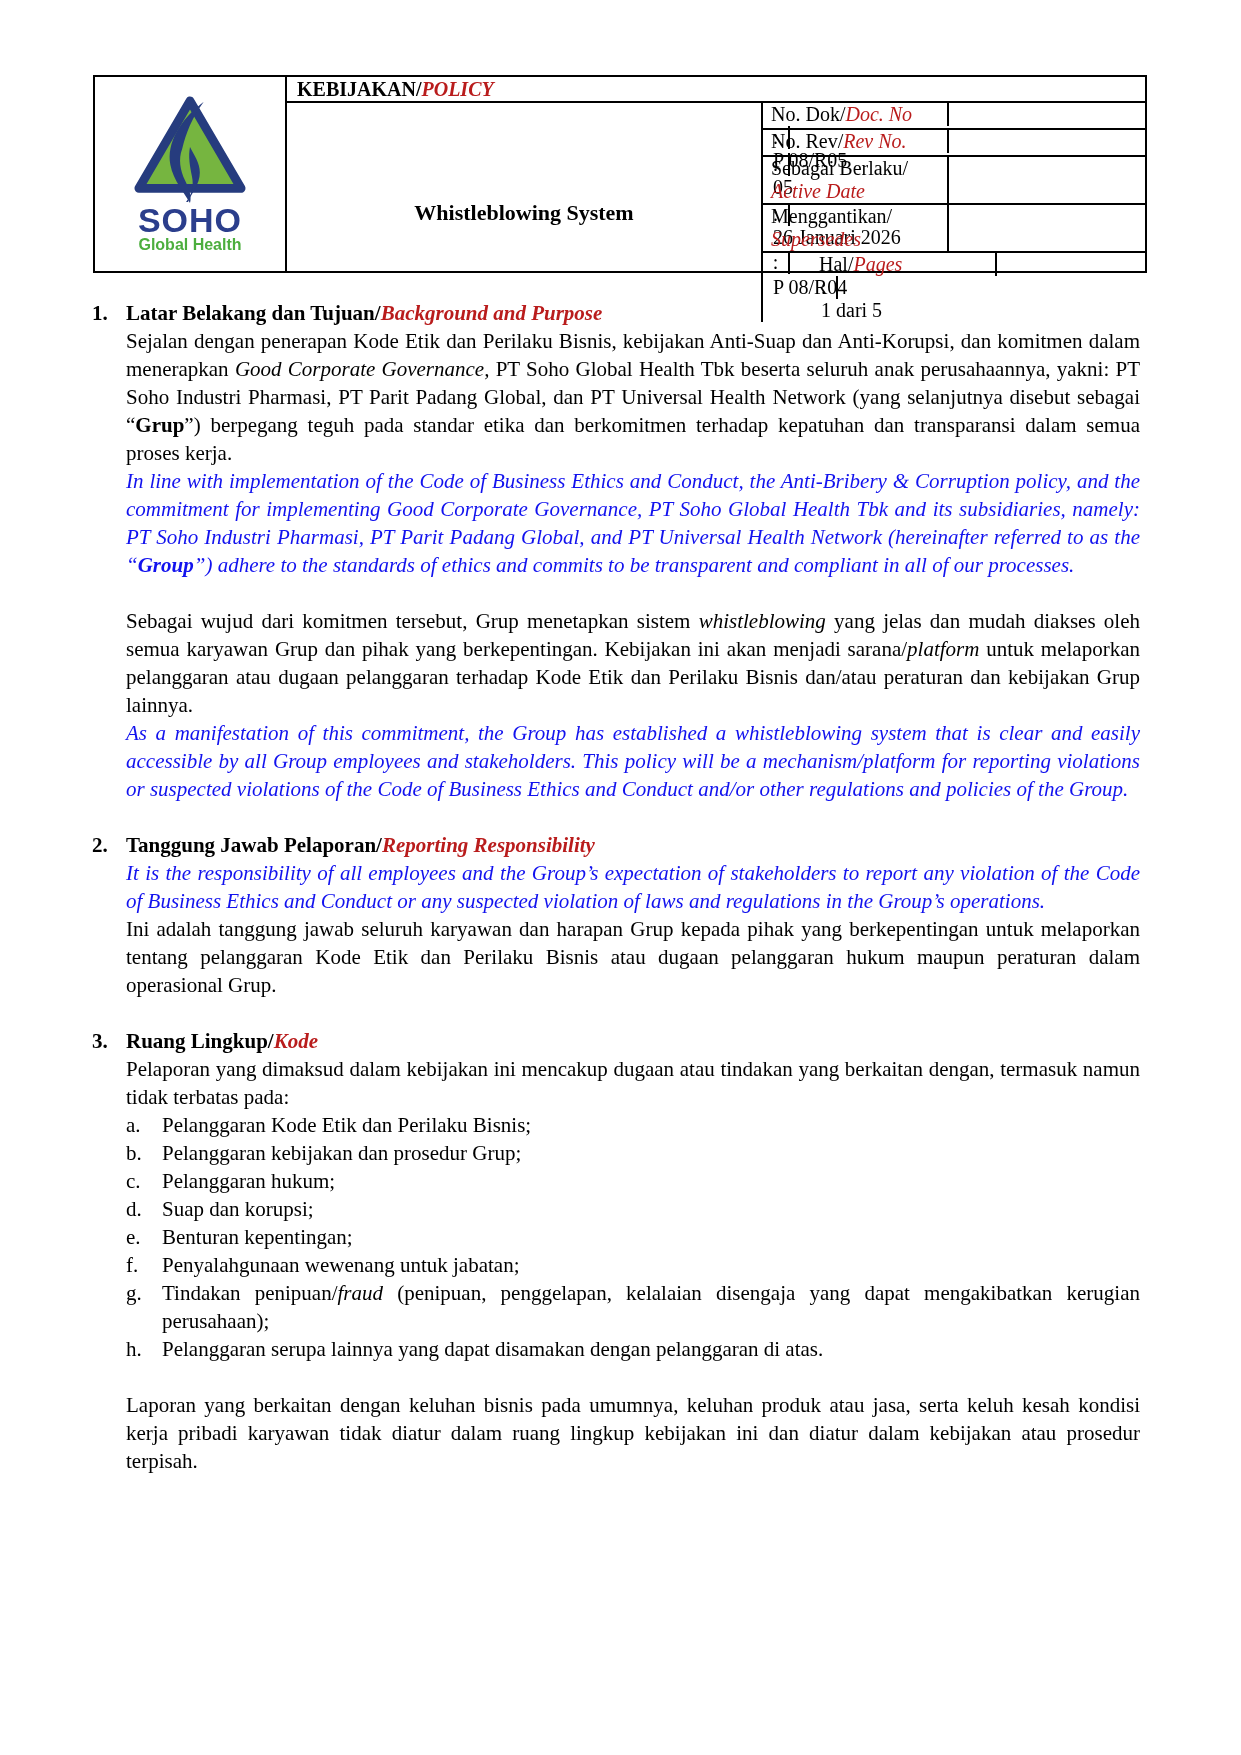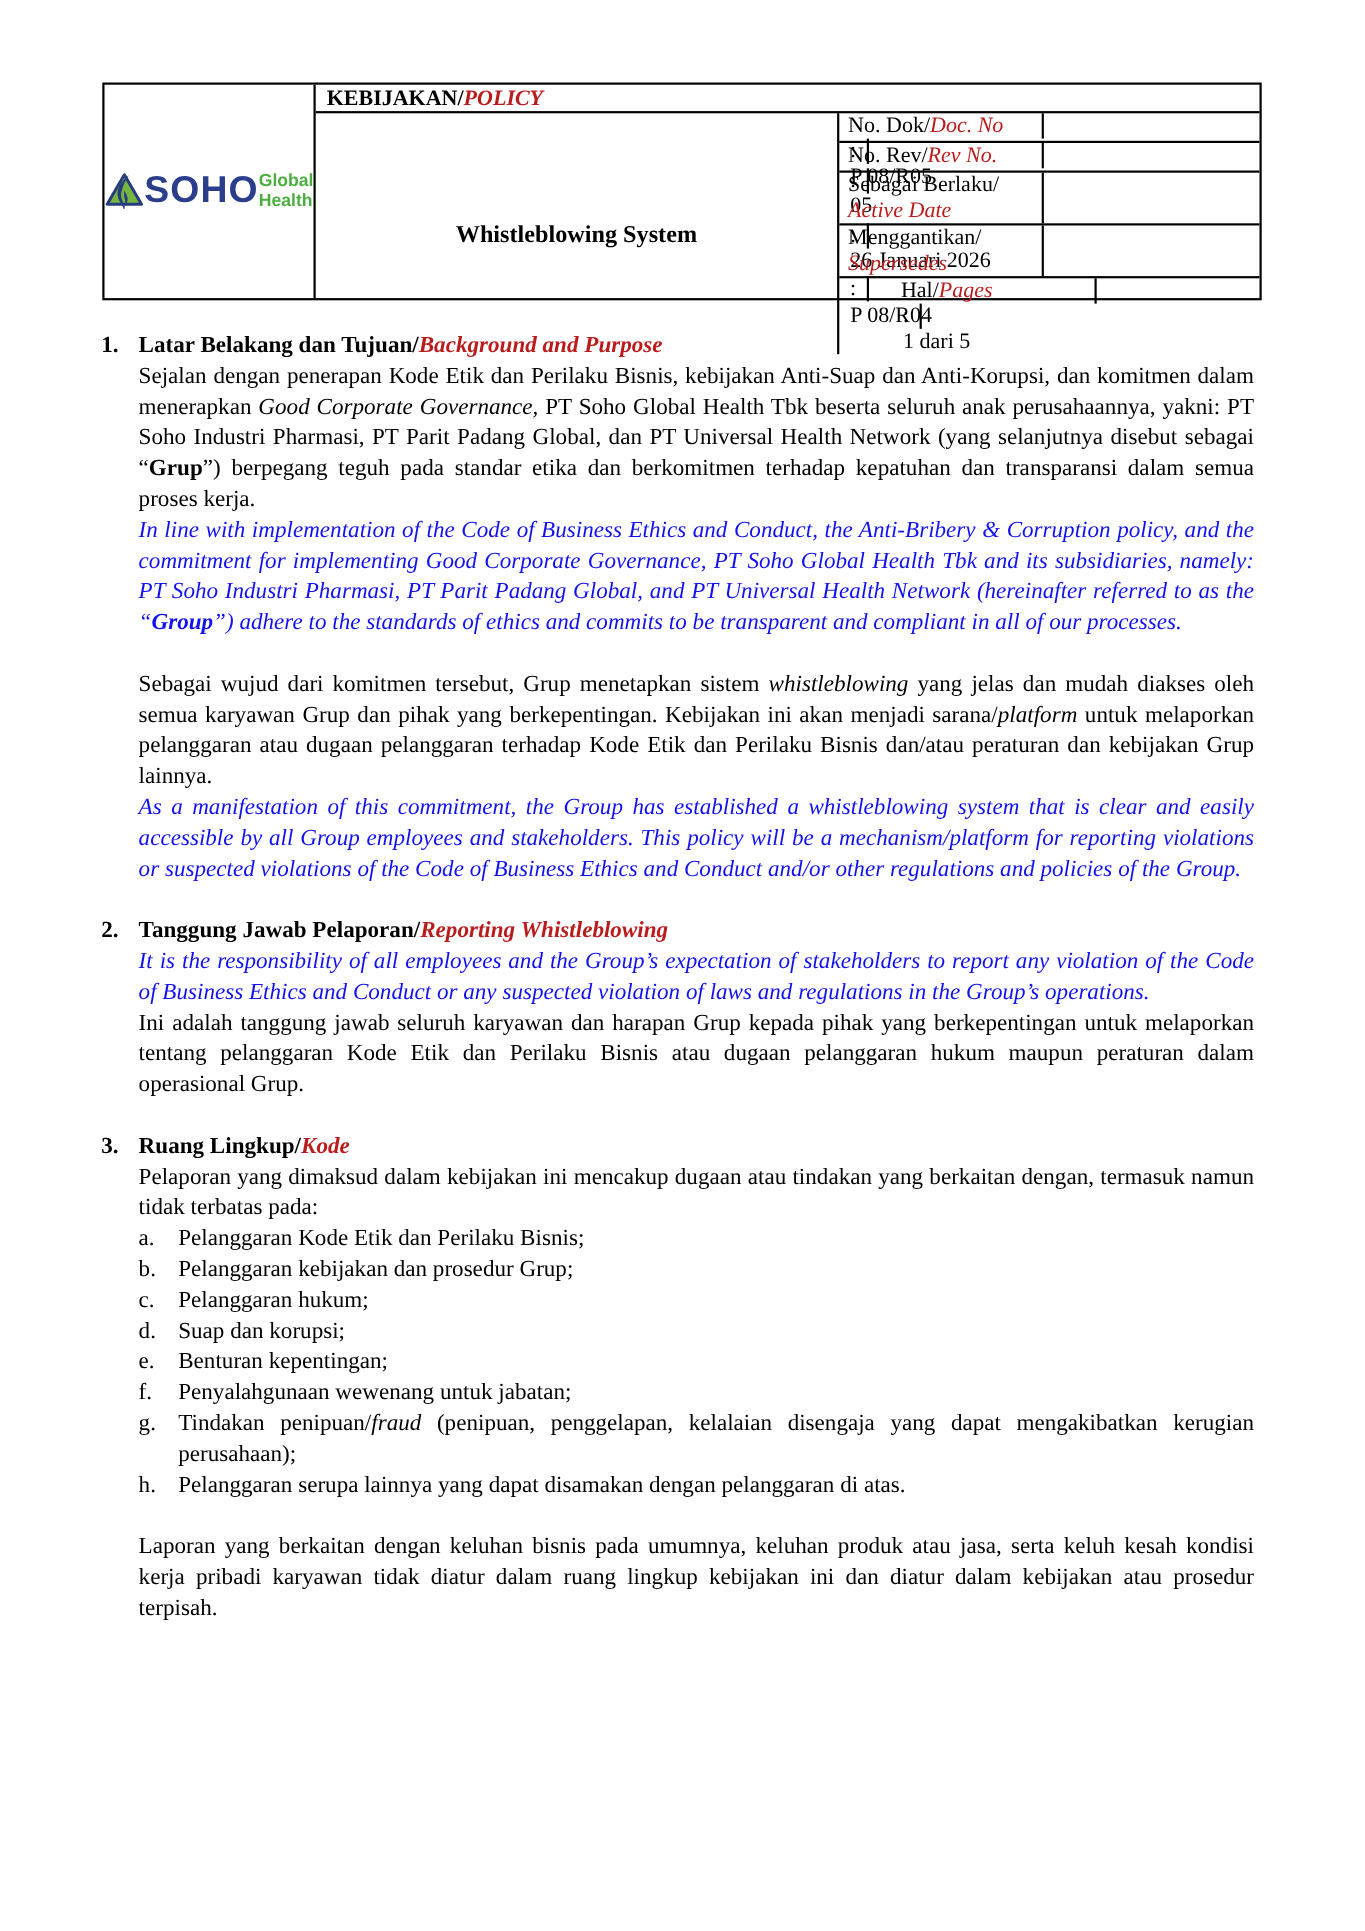--- a/index.html
+++ b/index.html
@@ -7,21 +7,21 @@
     position:relative;width:1241px;height:1755px;background:#ffffff;
     font-family:"Liberation Serif",serif;color:#000;overflow:hidden;
   }
   
   .doc-header{
     position:absolute;left:93px;top:75px;width:1054px;height:198px;
     border:2px solid #000;box-sizing:border-box;display:flex;background:#fff;
   }
   .logo-cell{
     width:192px;border-right:2px solid #000;box-sizing:border-box;
-    display:flex;flex-direction:row;align-items:center;justify-content:center;
+    display:flex;flex-direction:column;align-items:center;justify-content:center;
   }
   .logo-mark{display:block;}
   .logo-name{
     font-family:"Liberation Sans",sans-serif;font-weight:bold;font-size:34px;
     letter-spacing:1px;color:#2B3E8C;line-height:32px;margin-top:-2px;
   }
   .logo-tag{
     font-family:"Liberation Sans",sans-serif;font-weight:bold;font-size:16px;
     color:#4CAE3E;line-height:18px;
   }
@@ -147,21 +147,21 @@
     <p class="para"><span>Sejalan dengan penerapan Kode Etik dan Perilaku Bisnis, kebijakan Anti-Suap dan Anti-Korupsi, dan komitmen dalam menerapkan </span><span class="i">Good Corporate Governance,</span><span> PT Soho Global Health Tbk beserta seluruh anak perusahaannya, yakni: PT Soho Industri Pharmasi, PT Parit Padang Global, dan PT Universal Health Network (yang selanjutnya disebut sebagai “</span><span class="b">Grup</span><span>”) berpegang teguh pada standar etika dan berkomitmen terhadap kepatuhan dan transparansi dalam semua proses kerja.</span></p>
     <p class="para en"><span>In line with implementation of the Code of Business Ethics and Conduct, the Anti-Bribery &amp; Corruption policy, and the commitment for implementing Good Corporate Governance, PT Soho Global Health Tbk and its subsidiaries, namely: PT Soho Industri Pharmasi, PT Parit Padang Global, and PT Universal Health Network (hereinafter referred to as the “</span><span class="b">Group</span><span>”) adhere to the standards of ethics and commits to be transparent and compliant in all of our processes.</span></p>
     <div class="gap"></div>
     <p class="para"><span>Sebagai wujud dari komitmen tersebut, Grup menetapkan sistem </span><span class="i">whistleblowing</span><span> yang jelas dan mudah diakses oleh semua karyawan Grup dan pihak yang berkepentingan. Kebijakan ini akan menjadi sarana/</span><span class="i">platform</span><span> untuk melaporkan pelanggaran atau dugaan pelanggaran terhadap Kode Etik dan Perilaku Bisnis dan/atau peraturan dan kebijakan Grup lainnya.</span></p>
     <p class="para en"><span>As a manifestation of this commitment, the Group has established a whistleblowing system that is clear and easily accessible by all Group employees and stakeholders. This policy will be a mechanism/platform for reporting violations or suspected violations of the Code of Business Ethics and Conduct and/or other regulations and policies of the Group.</span></p>
 
     <div class="gap"></div>
 
     <div class="hrow">
       <span class="num">2.</span>
-      <span><span>Tanggung Jawab Pelaporan/</span><span class="blue-it">Reporting Whistleblowing</span></span>
+      <span><span>Tanggung Jawab Pelaporan/</span><span class="blue-it">Reporting Responsibility</span></span>
     </div>
     <p class="para en"><span>It is the responsibility of all employees and the Group’s expectation of stakeholders to report any violation of the Code of Business Ethics and Conduct or any suspected violation of laws and regulations in the Group’s operations.</span></p>
     <p class="para"><span>Ini adalah tanggung jawab seluruh karyawan dan harapan Grup kepada pihak yang berkepentingan untuk melaporkan tentang pelanggaran Kode Etik dan Perilaku Bisnis atau dugaan pelanggaran hukum maupun peraturan dalam operasional Grup.</span></p>
 
     <div class="gap"></div>
 
     <div class="hrow">
       <span class="num">3.</span>
       <span><span>Ruang Lingkup/</span><span class="blue-it">Kode</span></span>
     </div>

